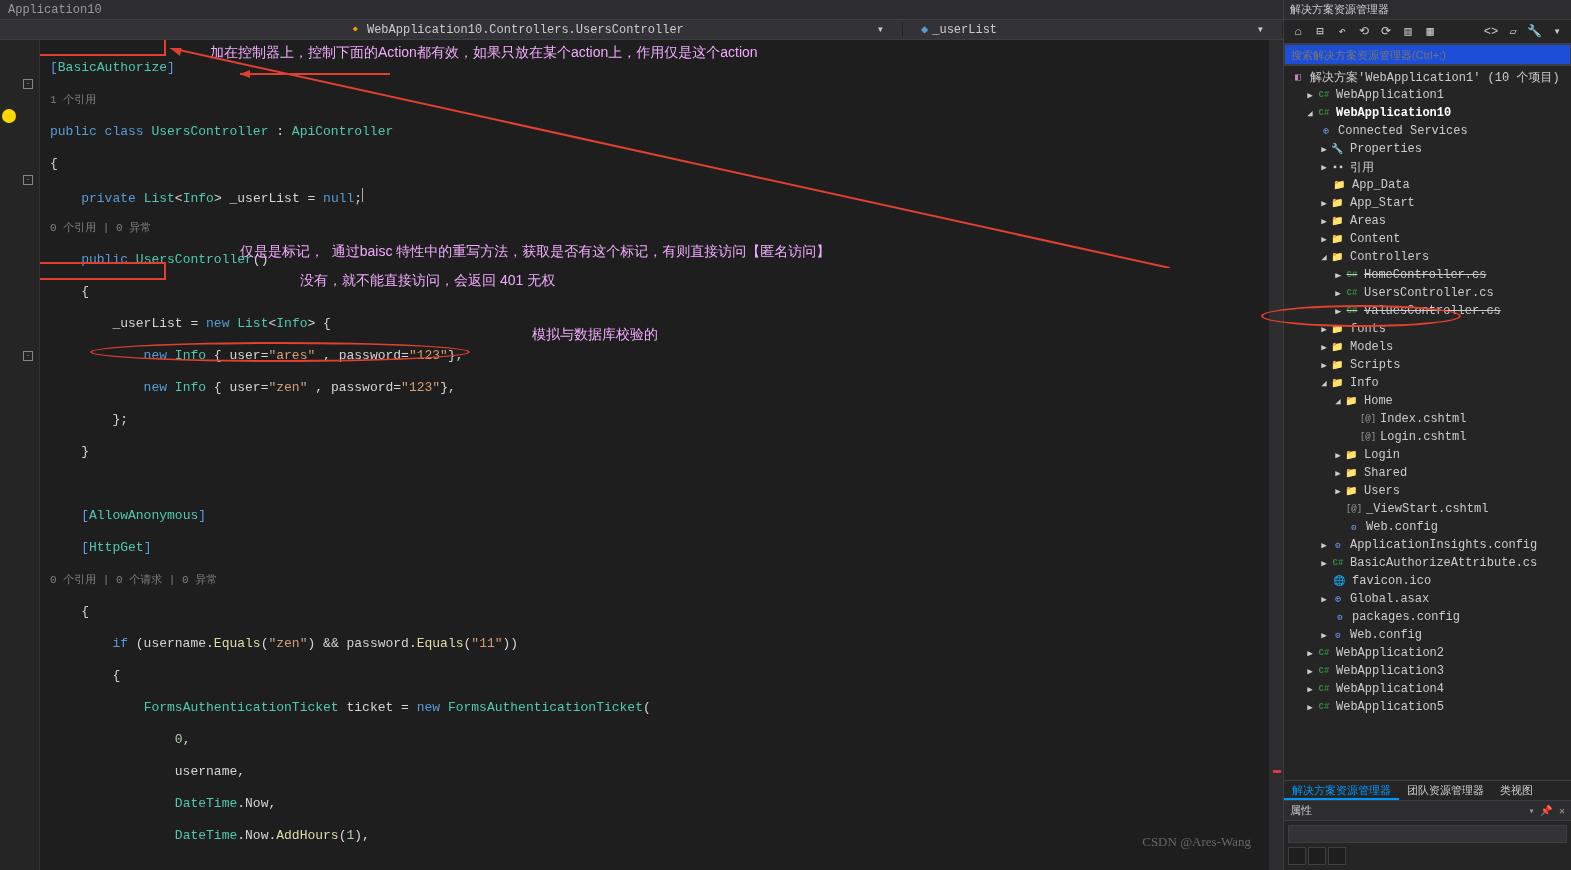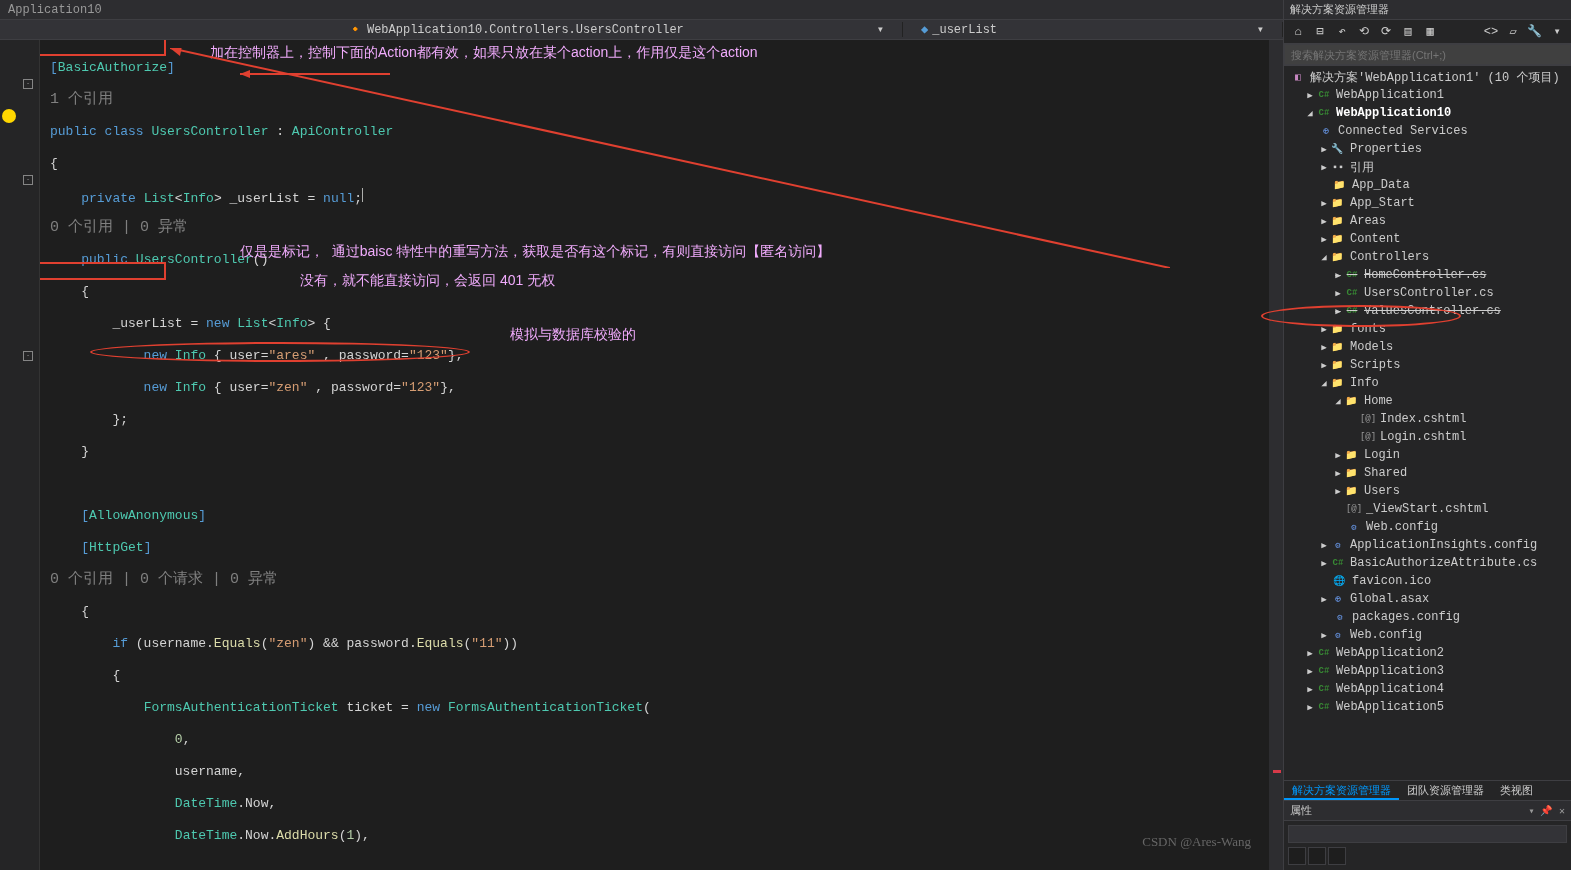--- a/index.html
+++ b/index.html
@@ -14,30 +14,30 @@
 .gutter-row { height:16px; display:flex; align-items:center; justify-content:flex-end; padding-right:6px; position:relative; }
 .fold { width:10px; height:10px; border:1px solid #858585; font-size:7px; line-height:7px; text-align:center; cursor:pointer; }
 .bulb { width:14px; height:14px; background:#ffd700; border-radius:50%; position:absolute; left:2px; }
 .code { flex:1; background:#1e1e1e; padding:4px 0 0 10px; font-size:13px; line-height:16px; position:relative; white-space:pre; overflow:hidden; }
 .line { height:16px;font-family:Liberation Mono, monospace; }
 .kw { color:#569cd6; }
 .type { color:#4ec9b0; }
 .str { color:#d69d73; }
 .meth { color:#dcdcaa; }
 .num { color:#b5cea8; }
-.ref { color:#808080; font-size:15px; }
+.ref { color:#808080; font-size:11px; }
 .annot { position:absolute; color:#f0abfc; font-size:14px; font-family:'Microsoft YaHei',sans-serif; pointer-events:none; }
 .redbox { position:absolute; border:2px solid #e04030; pointer-events:none; }
 .redoval { position:absolute; border:2px solid #e04030; border-radius:50%/50%; pointer-events:none; }
 .right { width:288px; background:#252526; border-left:1px solid #3e3e42; display:flex; flex-direction:column; }
 .panel-header { height:20px; background:#2d2d30; border-bottom:1px solid #3e3e42; display:flex; align-items:center; padding:0 6px; font-size:11px; color:#ccc; }
 .toolbar { height:24px; display:flex; align-items:center; gap:2px; padding:0 4px; border-bottom:1px solid #3e3e42; }
 .tb-btn { width:20px; height:20px; display:flex; align-items:center; justify-content:center; color:#ccc; cursor:pointer; font-size:12px; }
 .search { height:22px; border-bottom:1px solid #3e3e42; }
-.search input { width:100%; height:100%; background:#404040; border:1px solid #3e3e42; color:#ccc; padding:0 6px; font-size:11px; outline:none; }
+.search input { width:100%; height:100%; background:#1d4ed8; border:1px solid #3e3e42; color:#ccc; padding:0 6px; font-size:11px; outline:none; }
 .tree { flex:1; overflow-y:auto; overflow-x:hidden; font-size:12px; padding:2px 0; }
 .tree-row { height:18px; display:flex; align-items:center; padding-left:6px; cursor:pointer; color:#ccc; }
 .tree-row.bold { font-weight:bold; color:#fff; }
 .tree-arrow { width:12px; font-size:9px; color:#ccc; display:inline-block; text-align:center; }
 .tree-icon { width:16px; height:14px; margin-right:4px; display:flex; align-items:center; justify-content:center; font-size:10px; }
 .folder { color:#dcb67a; }
 .csfile { color:#388a34; font-weight:bold; font-size:9px; }
 .conffile { color:#6796e6; font-size:9px; }
 .sln { color:#c586c0; }
 .cshtml { color:#999; font-size:9px; }
@@ -159,21 +159,21 @@
 
 
 
         
         <div class="redbox" style="left:-4px; top:-2px; width:130px; height:18px;"></div>
         <div class="redbox" style="left:-4px; top:222px; width:130px; height:18px;"></div>
         <div class="redoval" style="left:50px; top:302px; width:380px; height:20px;"></div>
         <div class="annot" style="left:170px; top:4px;">加在控制器上，控制下面的Action都有效，如果只放在某个action上，作用仅是这个action</div>
         <div class="annot" style="left:200px; top:203px;">仅是是标记，  通过baisc 特性中的重写方法，获取是否有这个标记，有则直接访问【匿名访问】</div>
         <div class="annot" style="left:260px; top:232px;">没有，就不能直接访问，会返回 401 无权</div>
-        <div class="annot" style="left:470px; top:286px;">模拟与数据库校验的</div>
+        <div class="annot" style="left:492px; top:286px;">模拟与数据库校验的</div>
         <svg class="arrow-svg" style="left:130px; top:8px; width:1000px; height:220px;">
           <line x1="0" y1="0" x2="1000" y2="220" stroke="#e04030" stroke-width="2"></line>
           <polygon points="0,0 12,-2 10,8" fill="#e04030"></polygon>
         </svg>
         <svg class="arrow-svg" style="left:200px; top:30px; width:150px; height:8px;">
           <line x1="150" y1="4" x2="0" y2="4" stroke="#e04030" stroke-width="2"></line>
           <polygon points="0,4 10,0 10,8" fill="#e04030"></polygon>
         </svg>
         <div class="scroll-track">
           <div class="err-mark" style="top:730px"></div>

